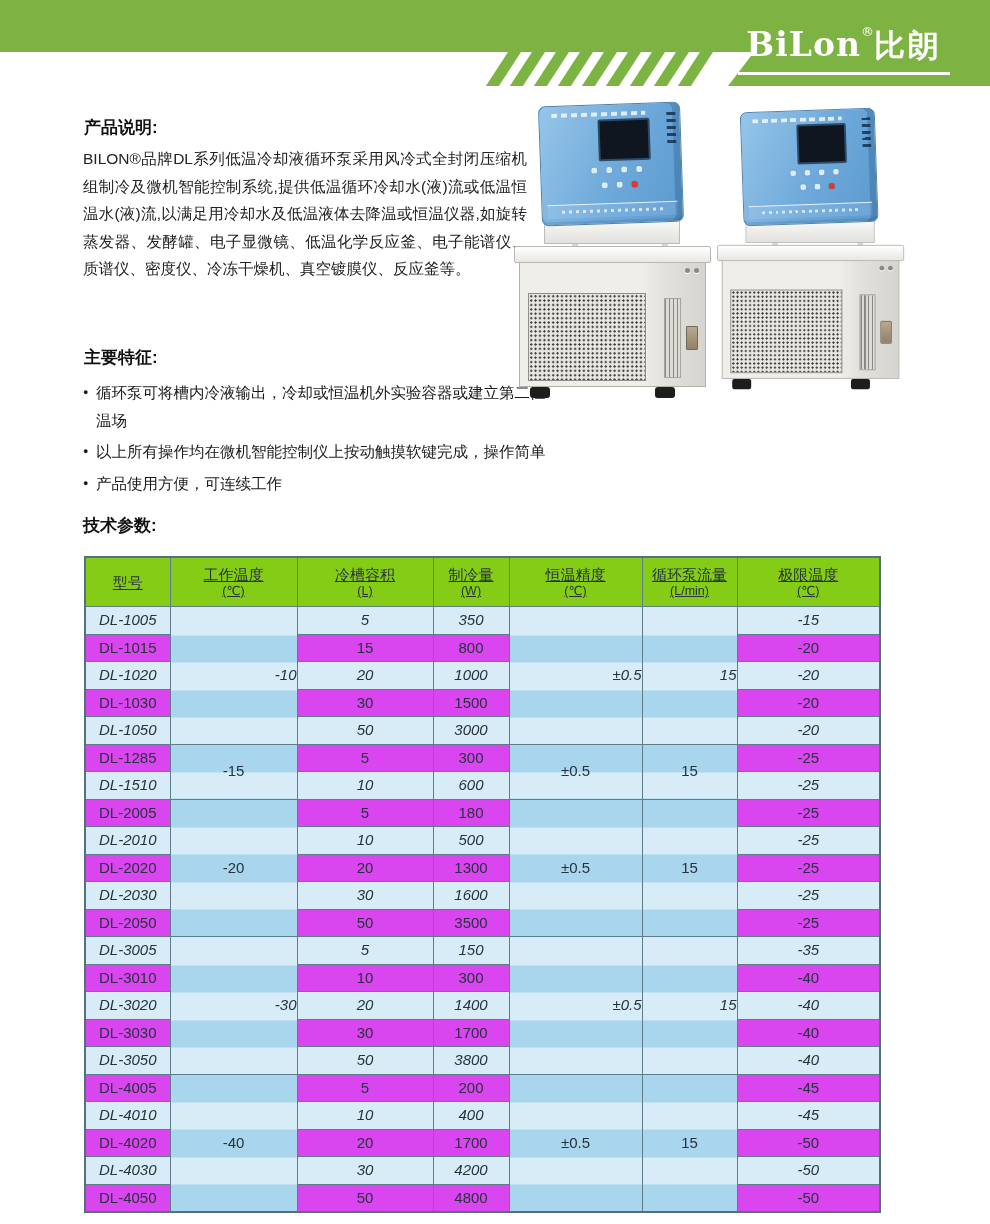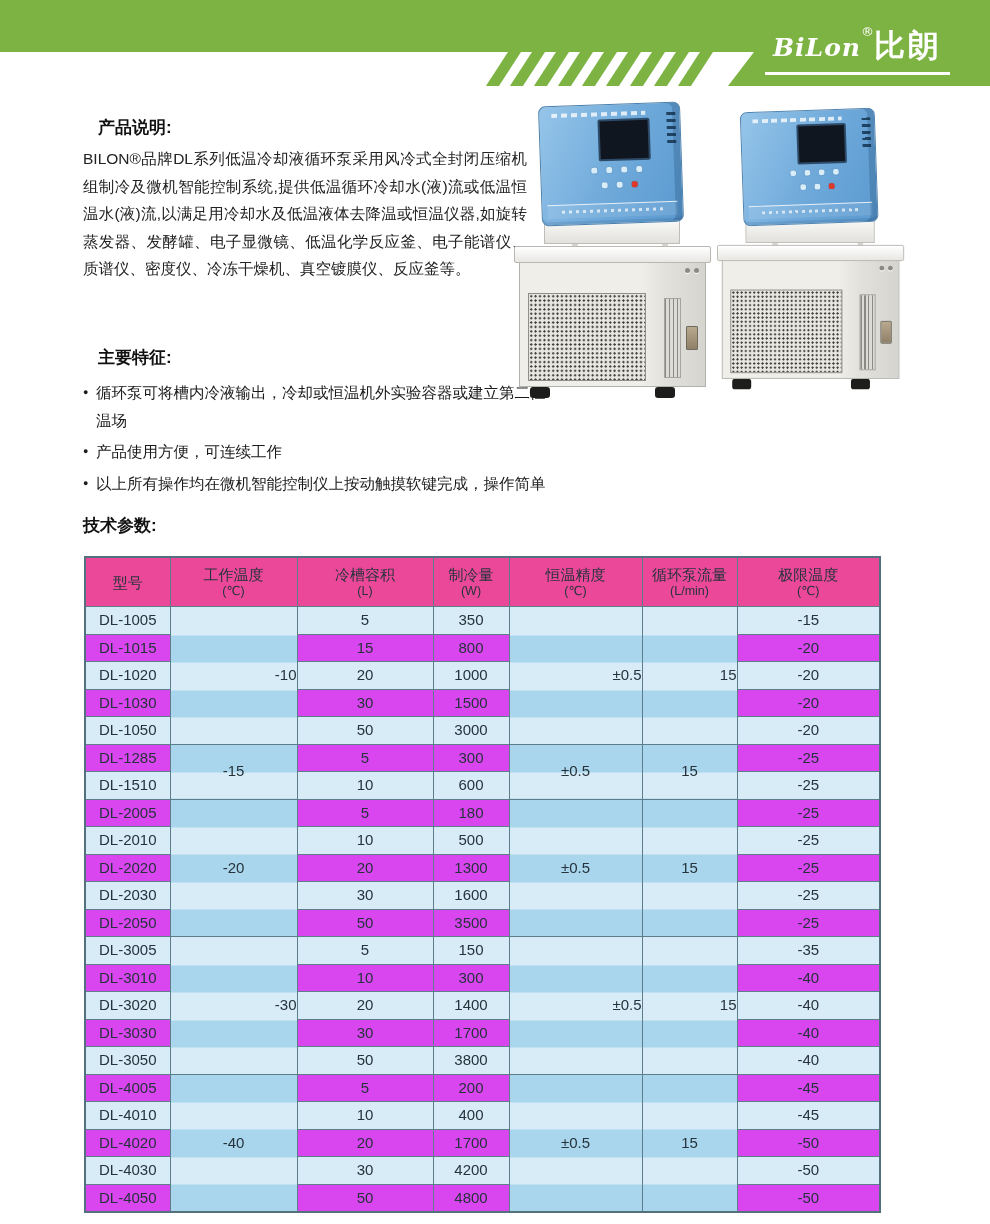--- a/index.html
+++ b/index.html
@@ -8,51 +8,51 @@
 
   
   .header-bar{position:absolute;left:0;top:0;width:990px;height:52px;background:#7cb342;}
   .header-wing{position:absolute;left:728px;top:52px;width:262px;height:34px;background:#7cb342;
     clip-path:polygon(26px 0,100% 0,100% 100%,0 100%);}
   .slats{position:absolute;left:508px;top:52px;height:34px;display:flex;gap:11px;
     transform:skewX(-33deg);transform-origin:top left;}
   .slat{width:13px;height:34px;background:#7cb342;}
   .logo{position:absolute;right:40px;top:24px;color:#fff;border-bottom:3px solid #fff;
     padding:0 8px 5px 8px;white-space:nowrap;z-index:5;}
-  .logo .script{font-family:"DejaVu Serif","Liberation Serif",serif;font-style:italic;font-weight:bold;
-    font-size:25px;letter-spacing:1px;}
+  .logo .script{font-family:"DejaVu Serif","Liberation Serif",serif;font-weight:bold;
+    font-size:33px;letter-spacing:1px;}
   .logo .reg{font-size:13px;vertical-align:20px;font-family:"DejaVu Sans",sans-serif;}
   .logo .cn{font-family:"DejaVu Sans",sans-serif;font-weight:bold;font-size:31px;letter-spacing:3px;margin-top:28px;}
 
   
   .content{position:absolute;left:83px;top:116px;width:444px;color:#1c1c1c;}
   .title{font-size:21px;font-weight:bold;margin:0 0 5px 0;letter-spacing:1px;color:#111;}
-  .h2{font-size:17px;font-weight:bold;margin:0 0 6px 15px;color:#111;}
+  .h2{font-size:17px;font-weight:bold;margin:0 0 6px 1px;color:#111;}
   .desc{font-size:15.5px;line-height:27.5px;text-align:justify;margin:0;color:#222;}
 
   .features{position:absolute;left:83px;top:346px;width:760px;color:#1c1c1c;}
   .features ul{list-style:none;margin:10px 0 0 0;padding:0;}
   .features li{position:relative;padding-left:13px;font-size:15.5px;line-height:27.5px;margin-bottom:4px;color:#1a1a1a;}
   .features li::before{content:"●";position:absolute;left:0;top:0;font-size:9px;line-height:27.5px;}
   .features li.wrap{width:452px;}
 
   .tech-heading{position:absolute;left:83px;top:514px;font-size:17px;font-weight:bold;color:#111;}
 
   
   .table-wrap{position:absolute;left:84px;top:556px;}
   table.spec{border-collapse:collapse;table-layout:fixed;width:795px;border:2px solid #54707c;}
   col.c0{width:85px}col.c1{width:127px}col.c2{width:136px}col.c3{width:76px}
   col.c4{width:133px}col.c5{width:95px}col.c6{width:143px}
   .spec th,.spec td{border:1px solid #5e7d8b;text-align:center;padding:0;
     font-size:15px;color:#26333c;overflow:hidden;}
-  .spec thead th{height:48px;background:#ec4899;vertical-align:middle;font-weight:normal;}
+  .spec thead th{height:48px;background:#84cc16;vertical-align:middle;font-weight:normal;text-decoration:underline;}
   .spec .th-title{font-size:15px;line-height:19px;}
   .spec .th-unit{font-size:12.5px;line-height:15px;}
   .spec tbody td{height:26.5px;line-height:26.5px;}
-  tr.r-light td{background:#d7ecf7;}
+  tr.r-light td{background:#d7ecf7;font-style:italic;}
   tr.r-dark td{background:#d946ef;}
   td.mg-light{background:repeating-linear-gradient(to bottom,#d7ecf7 0 27.5px,#a9d6ec 27.5px 55px) !important;text-align:right;}
   td.mg-dark{background:repeating-linear-gradient(to bottom,#a9d6ec 0 27.5px,#d7ecf7 27.5px 55px) !important;}
 
   
   .machine{position:absolute;width:197px;height:294px;}
   .machine.m1{left:514px;top:104px;}
   .machine.m2{left:717px;top:110px;transform:scale(0.95);transform-origin:top left;}
 
   .m-head{position:absolute;left:26px;top:0;width:140px;height:118px;border-radius:7px;
@@ -121,22 +121,22 @@
 
   <div class="content">
     <h2 class="h2">产品说明:</h2>
     <p class="desc">BILON®品牌DL系列低温冷却液循环泵采用风冷式全封闭压缩机组制冷及微机智能控制系统,提供低温循环冷却水(液)流或低温恒温水(液)流,以满足用冷却水及低温液体去降温或恒温仪器,如旋转蒸发器、发酵罐、电子显微镜、低温化学反应釜、电子能谱仪、质谱仪、密度仪、冷冻干燥机、真空镀膜仪、反应釜等。</p>
   </div>
 
   <div class="features">
     <h3 class="h2">主要特征:</h3>
     <ul>
       <li class="wrap"><span>循环泵可将槽内冷液输出，冷却或恒温机外实验容器或建立第二恒温场</span></li>
+      <li><span>以上所有操作均在微机智能控制仪上按动触摸软键完成，操作简单</span></li>
       <li><span>产品使用方便，可连续工作</span></li>
-      <li><span>以上所有操作均在微机智能控制仪上按动触摸软键完成，操作简单</span></li>
     </ul>
   </div>
 
   <div class="tech-heading">技术参数:</div>
 
   <div class="table-wrap">
     <table class="spec">
       <colgroup>
         <col class="c0">
           <col class="c1">

